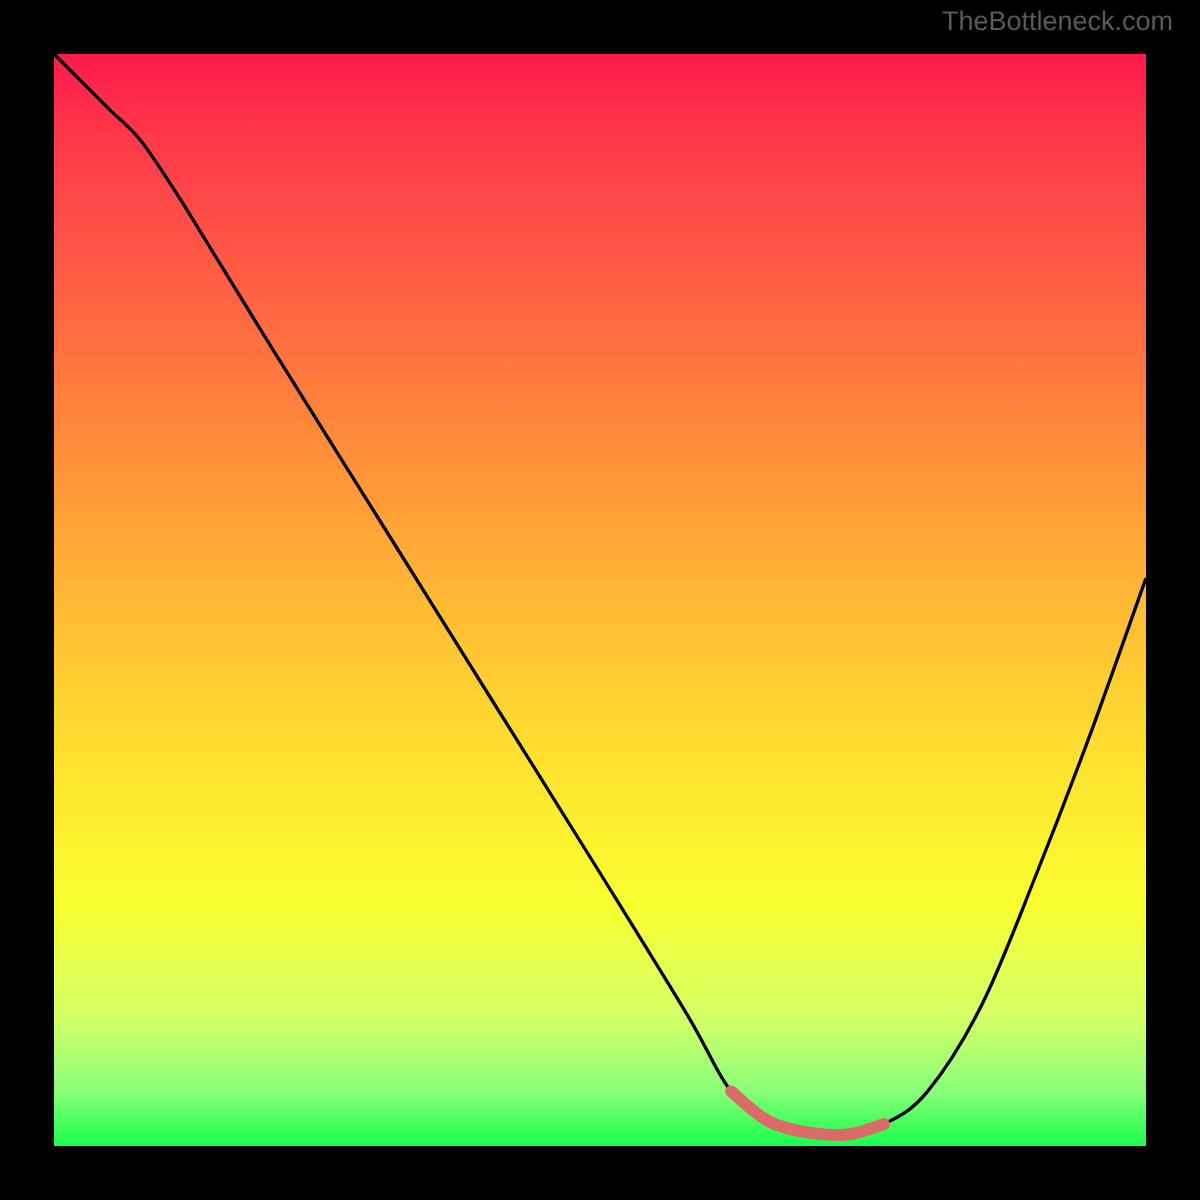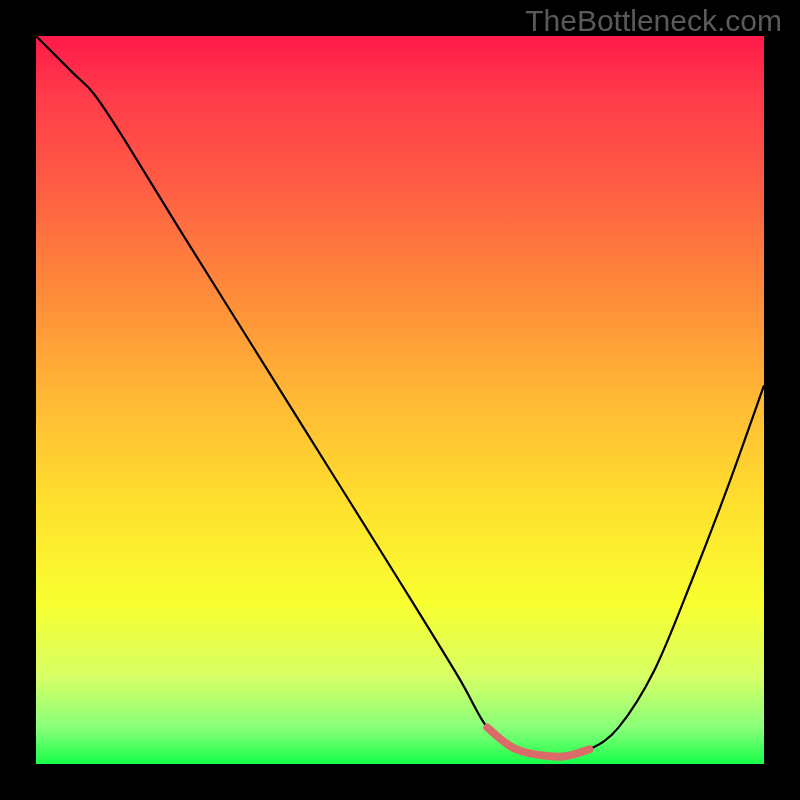--- a/index.html
+++ b/index.html
@@ -8,21 +8,21 @@
     height: 800px;
     background: #000;
     position: relative;
     font-family: Arial, sans-serif;
   }
   .watermark {
     position: absolute;
     top: 4px;
     right: 18px;
     color: #5a5a5a;
-    font-size: 30px;
+    font-size: 18px;
     font-weight: 500;
     z-index: 10;
   }
   .plot-area {
     position: absolute;
     left: 36px;
     top: 36px;
     width: 728px;
     height: 728px;
     background: linear-gradient(to bottom,

